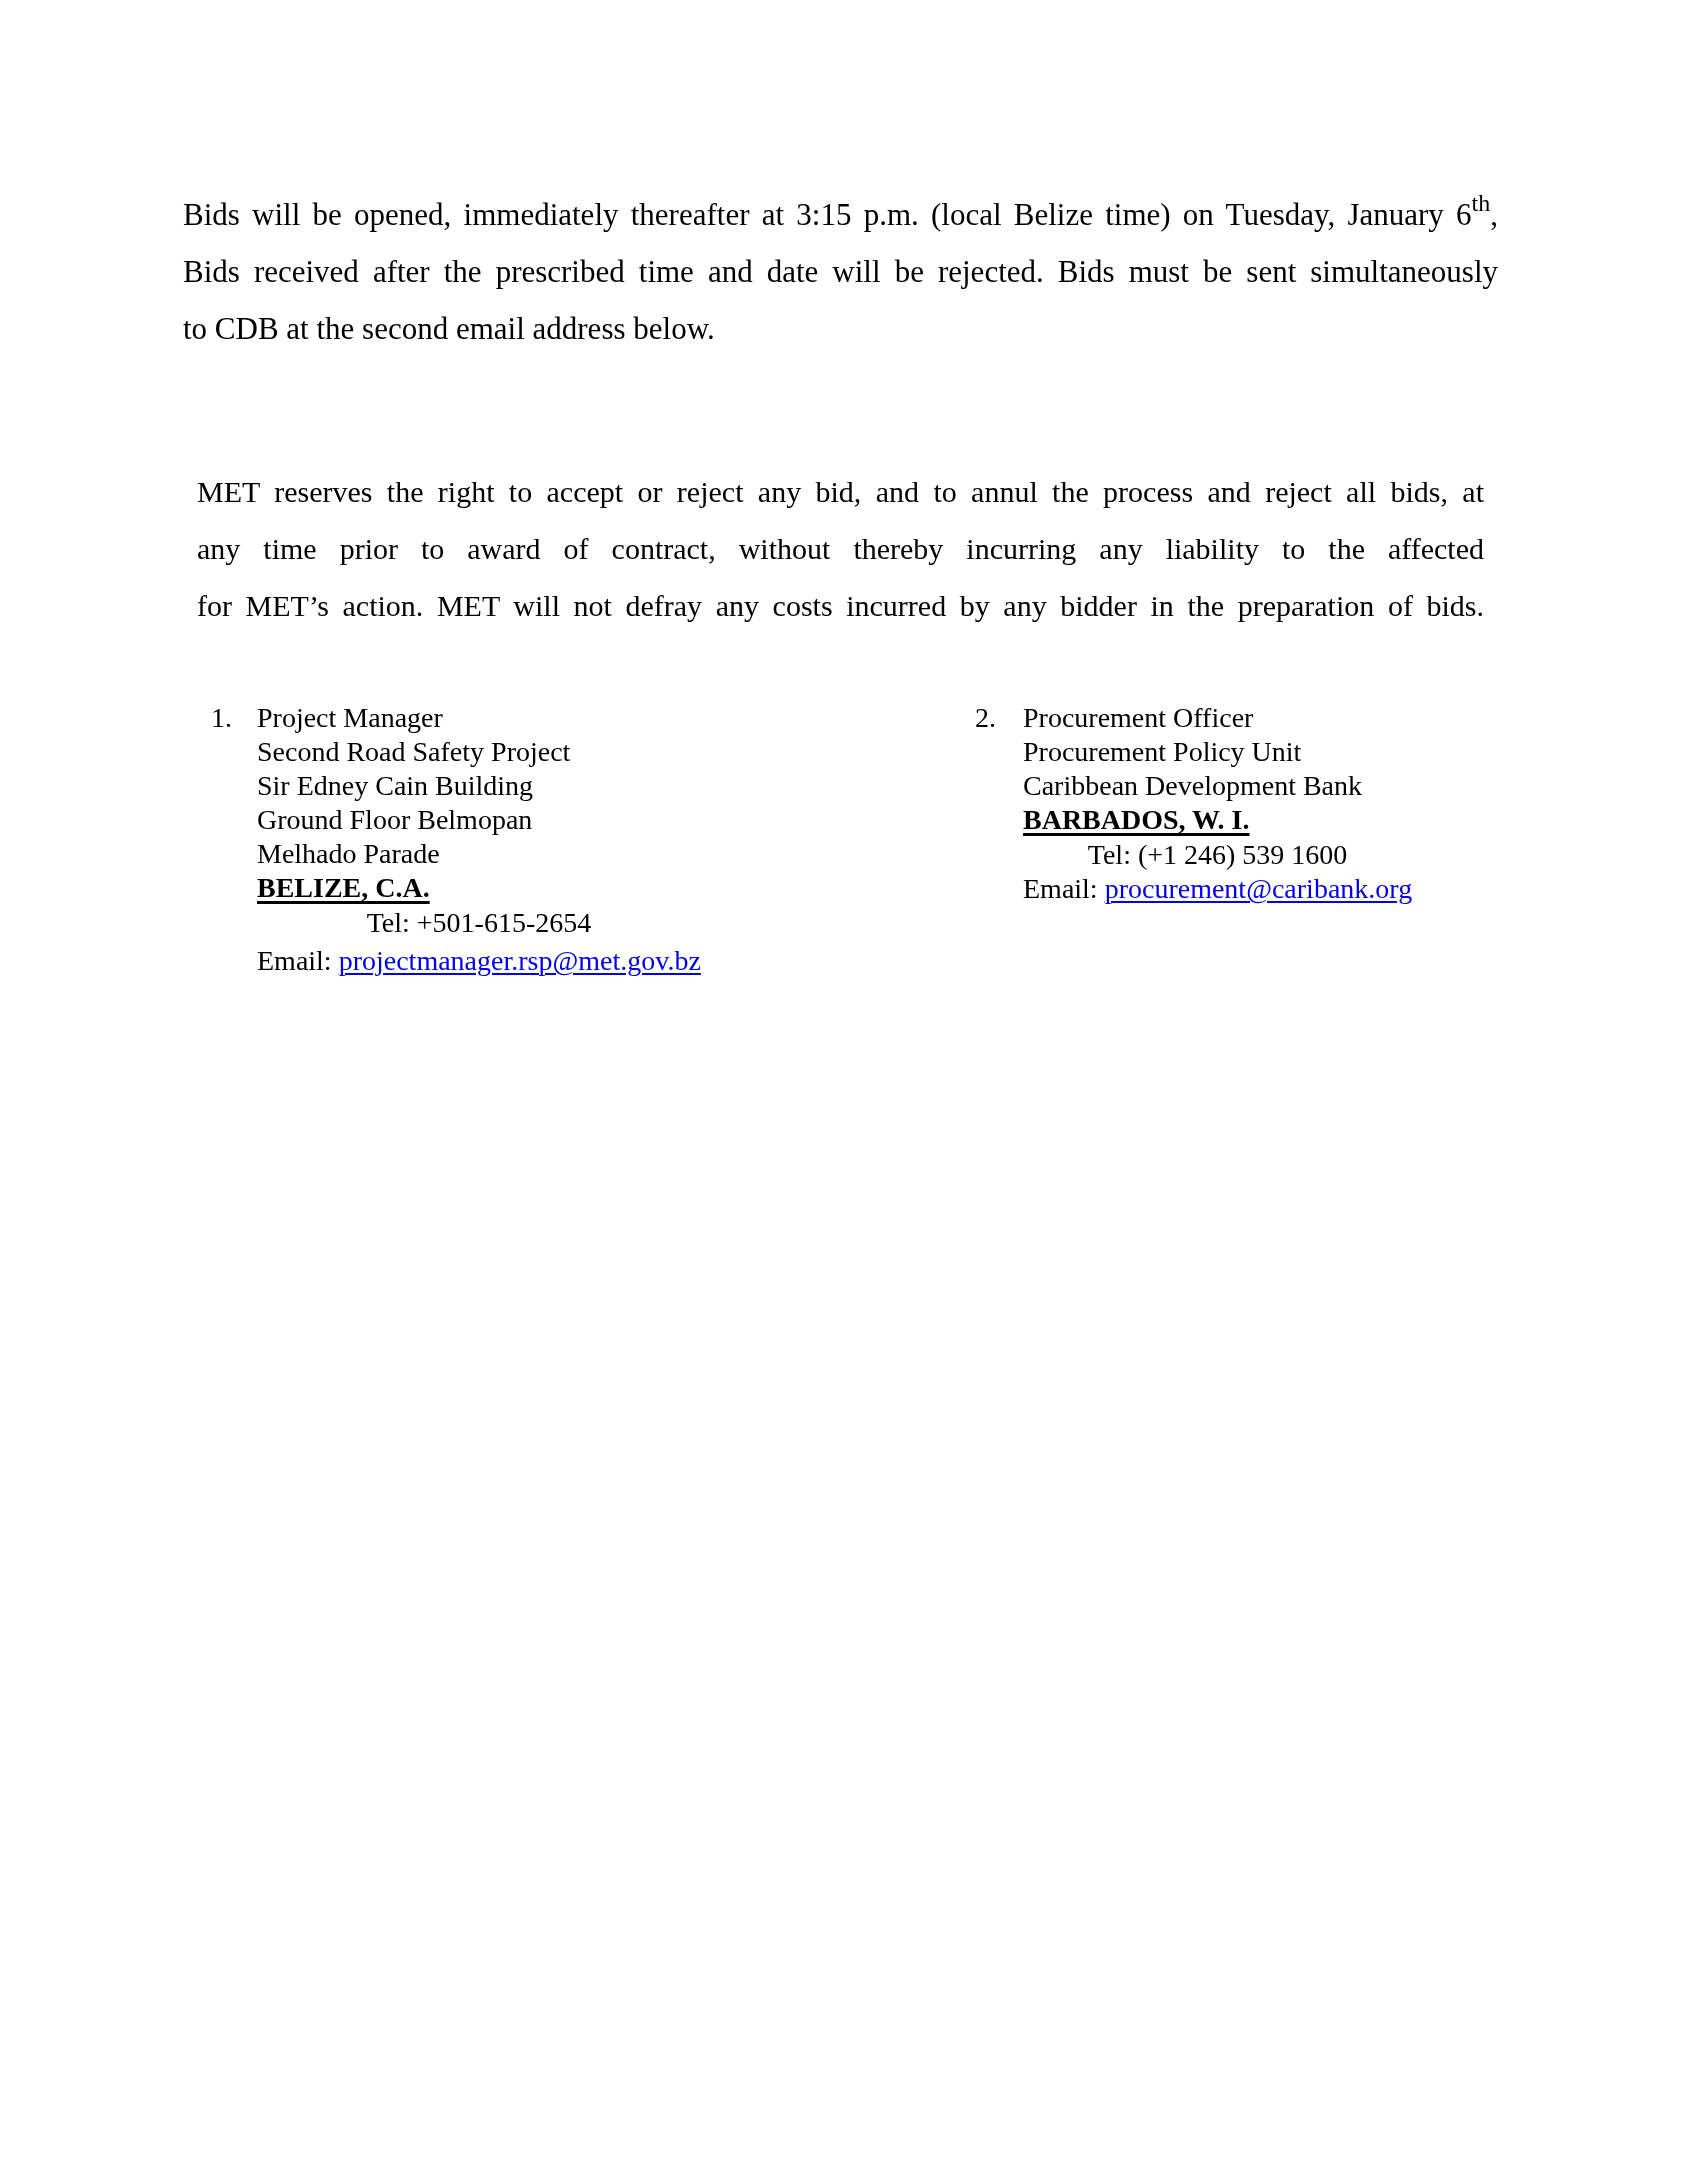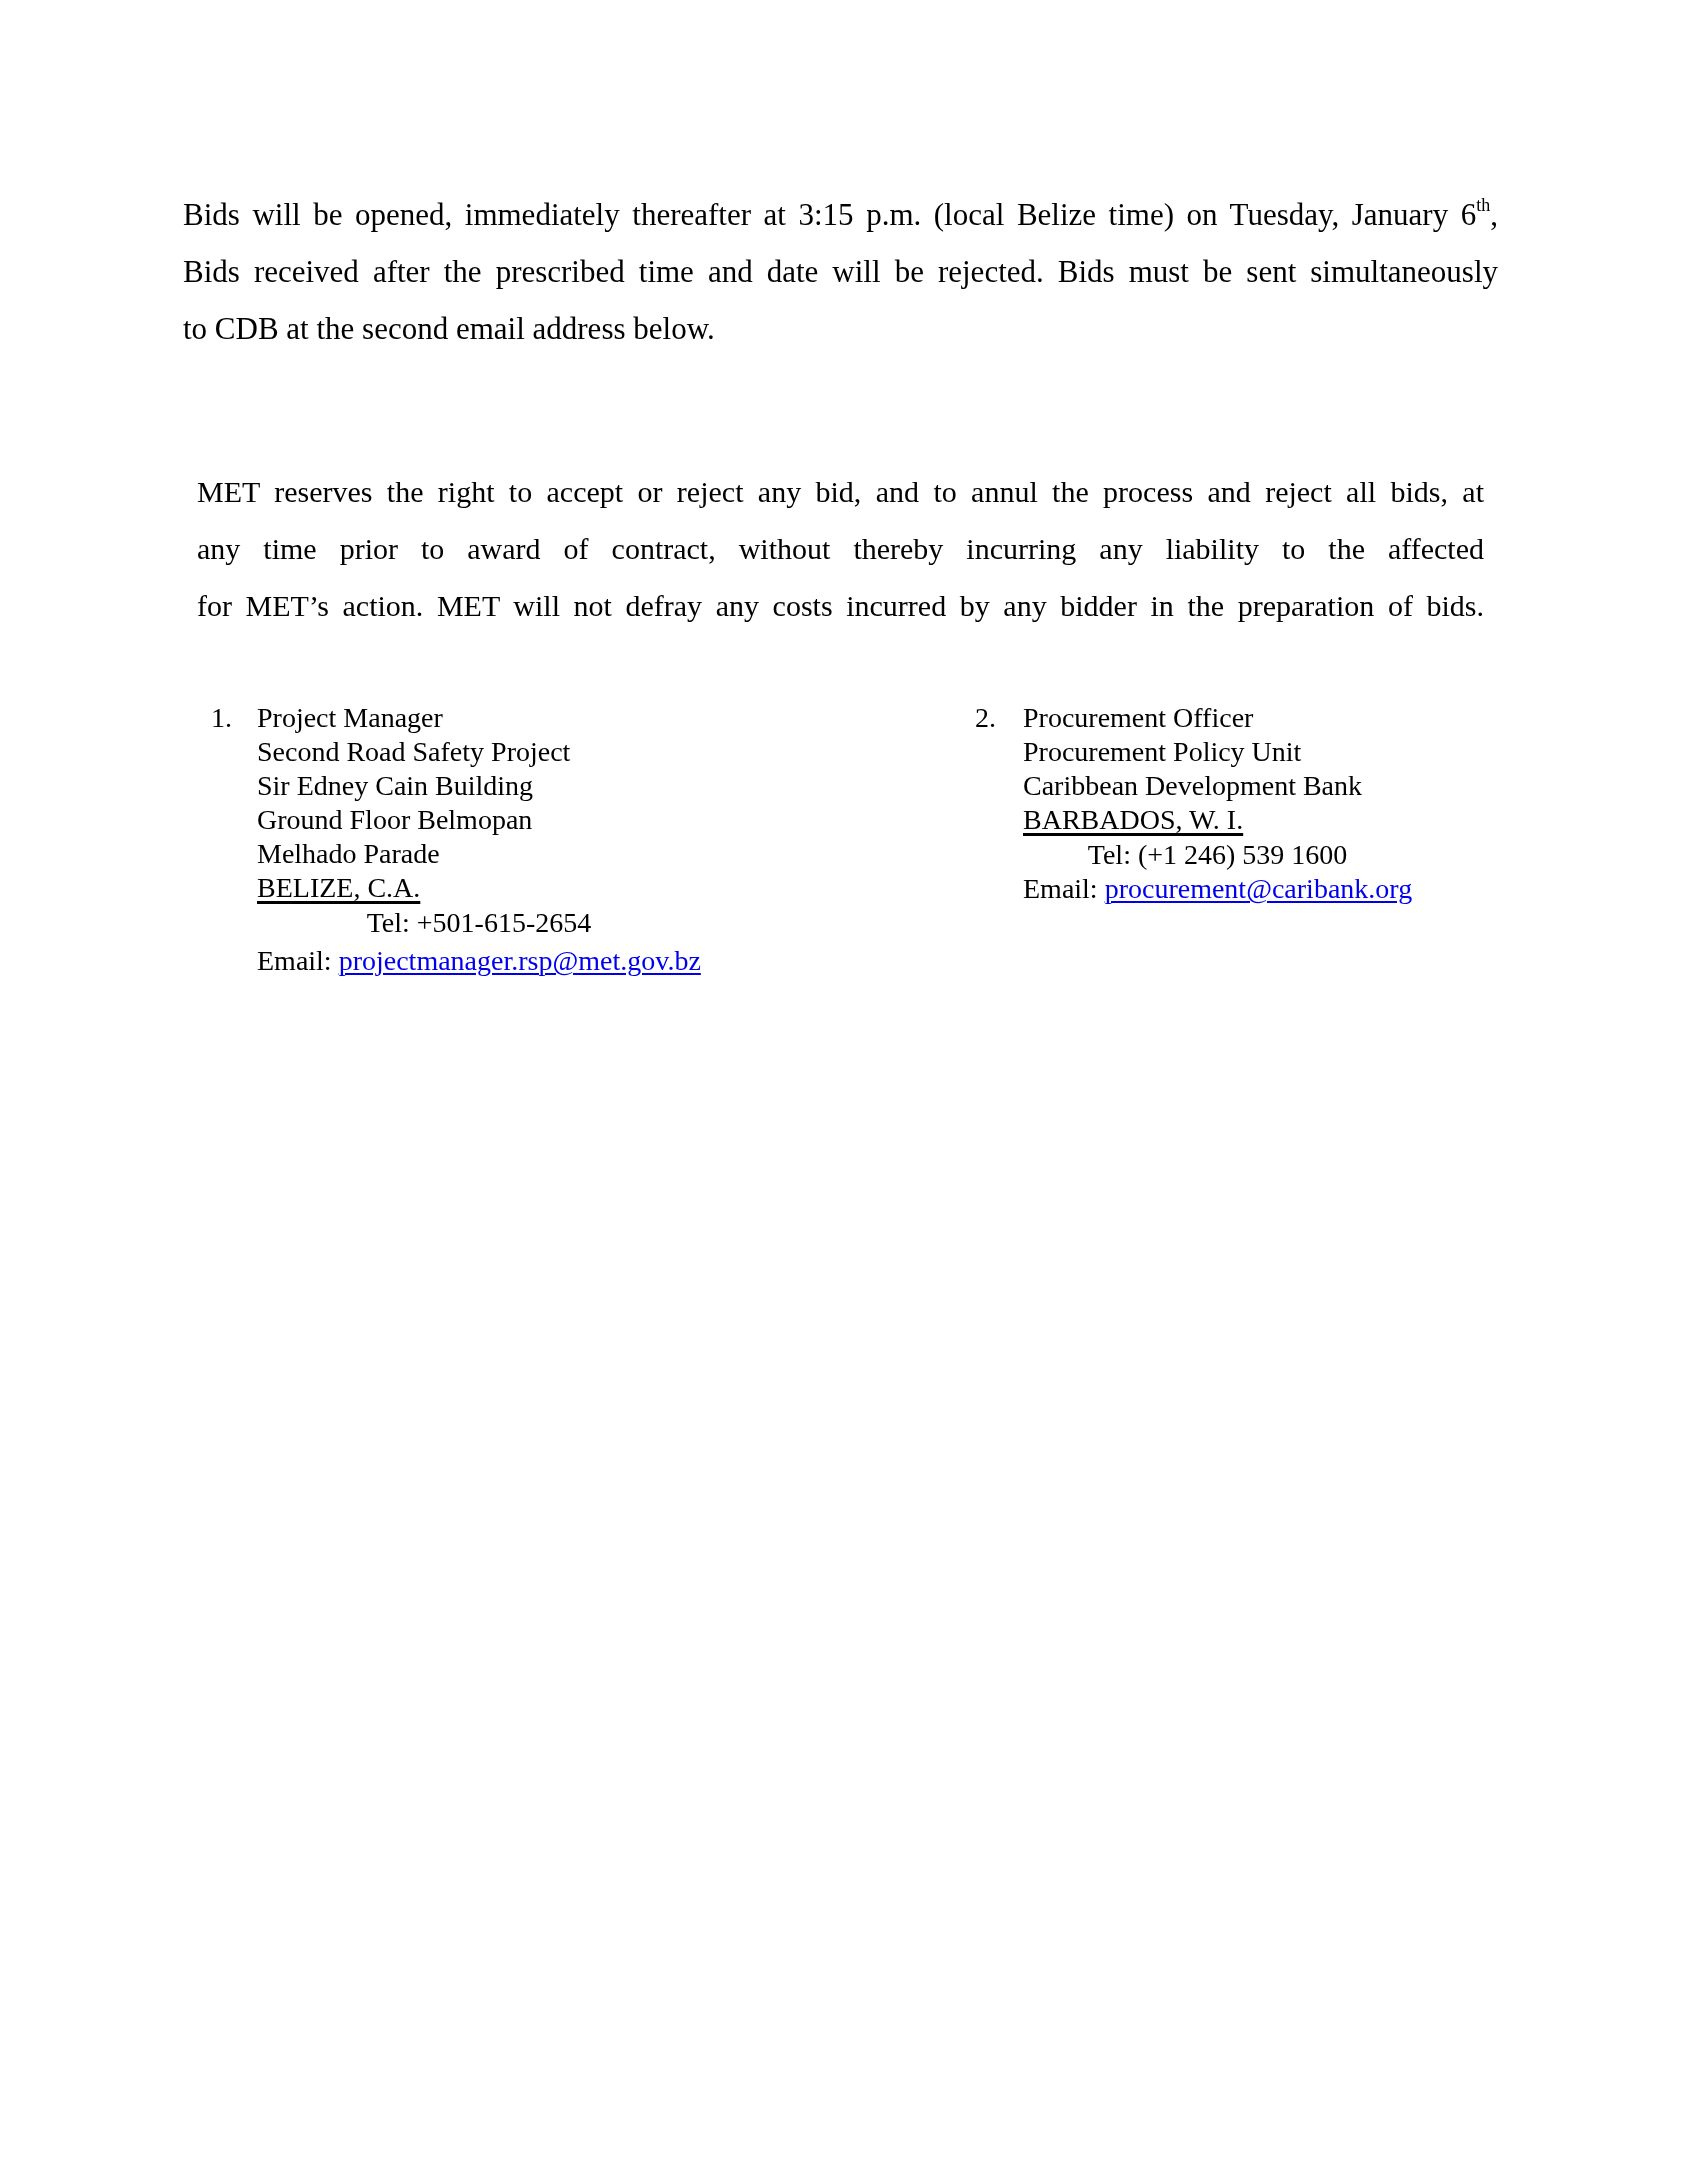--- a/index.html
+++ b/index.html
@@ -48,21 +48,21 @@
       font-size: 30px;
       line-height: 57px;
     }
     .para2 .line {
       display: block;
       white-space: nowrap;
       text-align: justify;
       text-align-last: justify;
     }
     sup {
-      font-size: 18px;
+      font-size: 24px;
       line-height: 0;
       vertical-align: 14px;
     }
     b { font-weight: bold; }
 
     .addr {
       position: absolute;
       font-size: 28px;
       line-height: 34px;
     }
@@ -72,21 +72,21 @@
       position: absolute;
       left: 0;
       top: 0;
     }
     .addr .body {
       margin-left: 46px;
     }
     .addr-2 .body { margin-left: 48px; }
     .addr .row { display: block; white-space: nowrap; }
     .addr .country {
-      font-weight: normal;
+      font-weight: bold;
       text-decoration: underline;
       text-decoration-thickness: 3px;
       text-underline-offset: 4px;
     }
     .addr .tel-row { margin-top: 1px; text-align: center; }
     .addr-1 .email-row { margin-top: 4px; }
     .link {
       color: #0000ee;
       text-decoration: underline;
       text-decoration-thickness: 2px;

